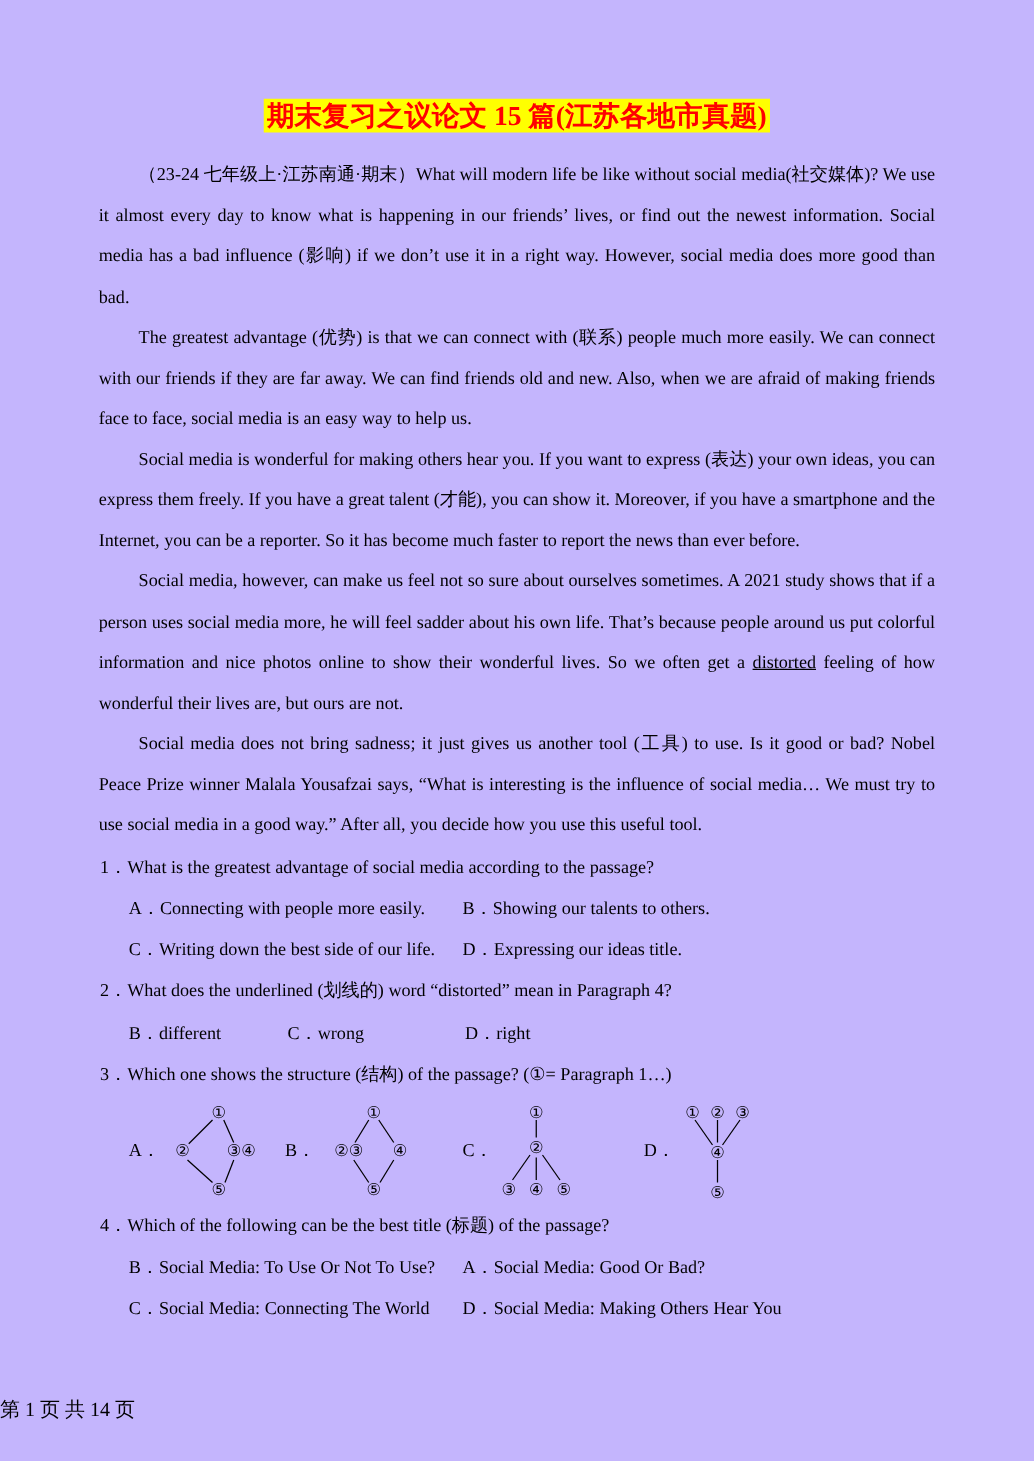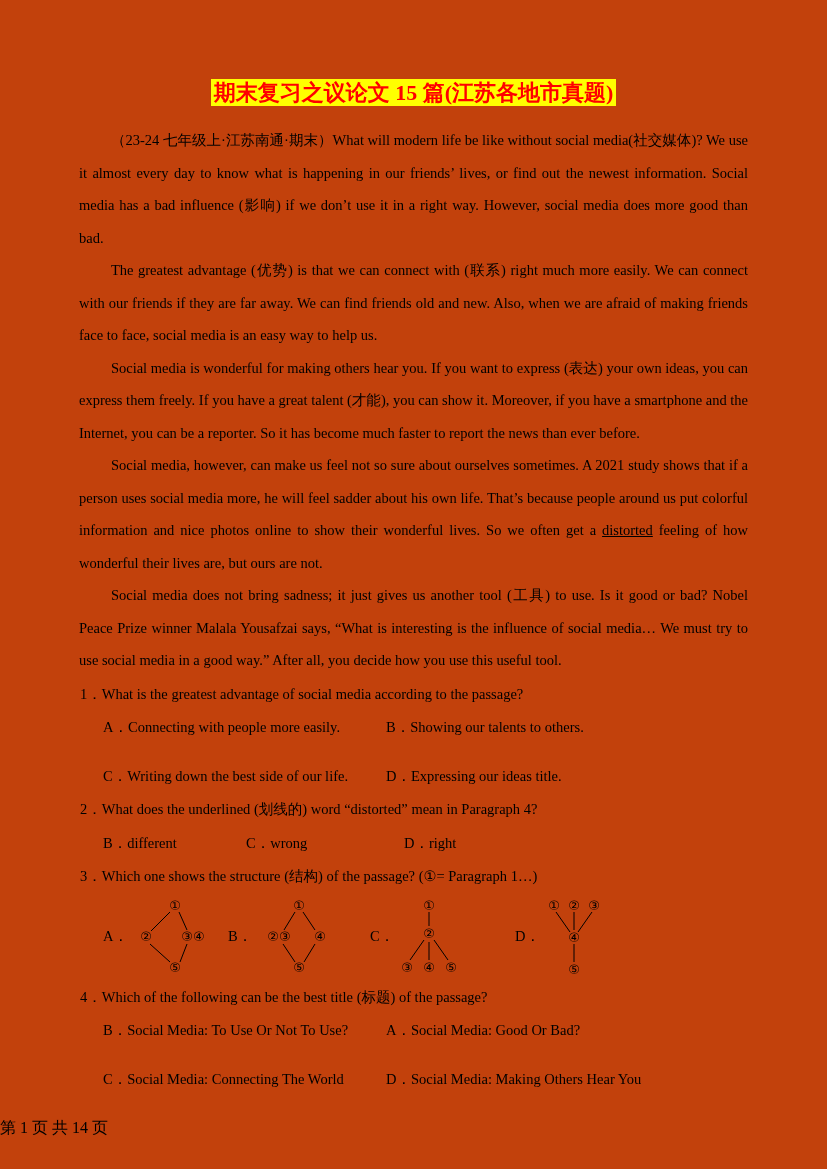--- a/index.html
+++ b/index.html
@@ -1,35 +1,35 @@
 <!DOCTYPE html>
 <html><head>
 <meta charset="utf-8">
 <style>
   * { box-sizing: border-box; }
   html, body { margin: 0; padding: 0; background: #e8e8e8; }
   .page {
-    width: 827px; height: 1169px; margin: 0 auto; background: #c2410c;
+    width: 827px; height: 1169px; margin: 0 auto; background: #c4b5fd;
     font-family: "Liberation Serif", "DejaVu Serif", serif;
     font-size: 14.5px; color: #000;
     padding: 52px 79px 0 79px;
     position: relative; overflow: hidden;
   }
   .title {
     text-align: center; margin: 26px 0 16px 0;
     font-size: 22px; font-weight: bold; color: #ff0000; line-height: 30px;
   }
   .title .hl { background: #ffff00; padding: 1px 3px; }
   .para {
     margin: 0; text-align: justify; text-indent: 2.2em;
     line-height: 32.5px;
   }
   .underline { text-decoration: underline; }
   .stem { margin: 1px; line-height: 32.5px; text-align: left; }
-  .opts { margin-left: 24px; line-height: 32.5px; gap: 16px; }
+  .opts { margin-left: 24px; line-height: 32.5px; }
   .grid2 { display: grid; grid-template-columns: 267px 1fr; }
   .grid4 { display: grid; grid-template-columns: 127px 142px 145px 1fr; }
   .diagram-row { display: flex; align-items: center; margin: 3px 0 3px 24px; }
   .diagram-opt { display: flex; align-items: center; }
   .diagram-opt:nth-child(1) { width: 125px; }
   .diagram-opt:nth-child(2) { width: 142px; }
   .diagram-opt:nth-child(3) { width: 145px; }
   .dlabel { margin-right: 2px; }
   .diagram-opt svg { display: block; }
   svg line { stroke: #000; stroke-width: 1; }
@@ -40,21 +40,21 @@
   }
 </style>
 </head>
 <body>
 
 <div class="page">
 
   <h1 class="title"><span class="hl">期末复习之议论文 15 篇(江苏各地市真题)</span></h1>
 
   <p class="para">（23-24 七年级上·江苏南通·期末）What will modern life be like without social media(社交媒体)? We use it almost every day to know what is happening in our friends’ lives, or find out the newest information. Social media has a bad influence (影响) if we don’t use it in a right way. However, social media does more good than bad.</p>
-  <p class="para">The greatest advantage (优势) is that we can connect with (联系) right much more easily. We can connect with our friends if they are far away. We can find friends old and new. Also, when we are afraid of making friends face to face, social media is an easy way to help us.</p>
+  <p class="para">The greatest advantage (优势) is that we can connect with (联系) people much more easily. We can connect with our friends if they are far away. We can find friends old and new. Also, when we are afraid of making friends face to face, social media is an easy way to help us.</p>
   <p class="para">Social media is wonderful for making others hear you. If you want to express (表达) your own ideas, you can express them freely. If you have a great talent (才能), you can show it. Moreover, if you have a smartphone and the Internet, you can be a reporter. So it has become much faster to report the news than ever before.</p>
   <p class="para"><span>Social media, however, can make us feel not so sure about ourselves sometimes. A 2021 study shows that if a person uses social media more, he will feel sadder about his own life. That’s because people around us put colorful information and nice photos online to show their wonderful lives. So we often get a </span><span class="underline">distorted</span><span> feeling of how wonderful their lives are, but ours are not.</span></p>
   <p class="para">Social media does not bring sadness; it just gives us another tool (工具) to use. Is it good or bad? Nobel Peace Prize winner Malala Yousafzai says, “What is interesting is the influence of social media… We must try to use social media in a good way.” After all, you decide how you use this useful tool.</p>
 
   <div>
     <p class="stem">1．What is the greatest advantage of social media according to the passage?</p>
     <div class="opts grid2">
       <span>A．Connecting with people more easily.</span>
       <span>B．Showing our talents to others.</span>
       <span>C．Writing down the best side of our life.</span>

